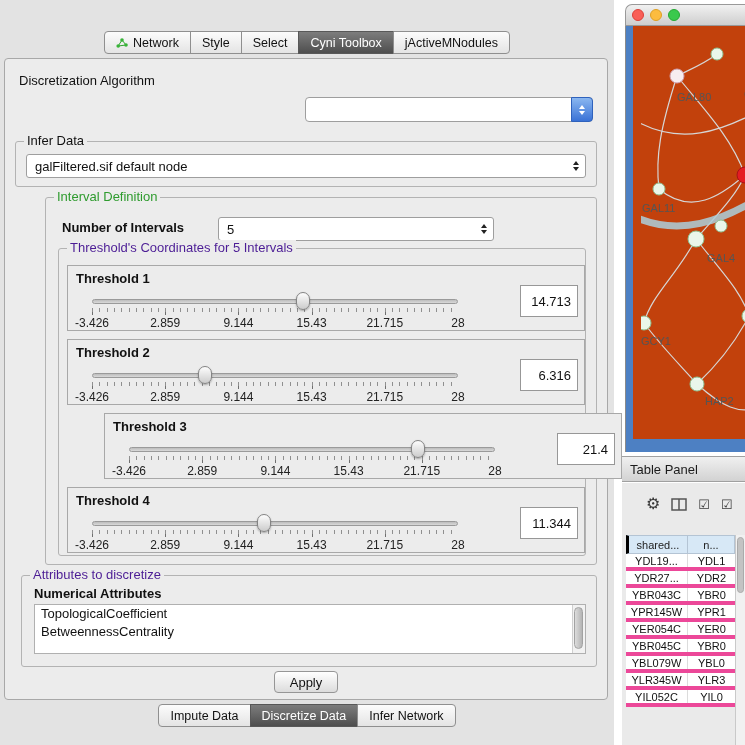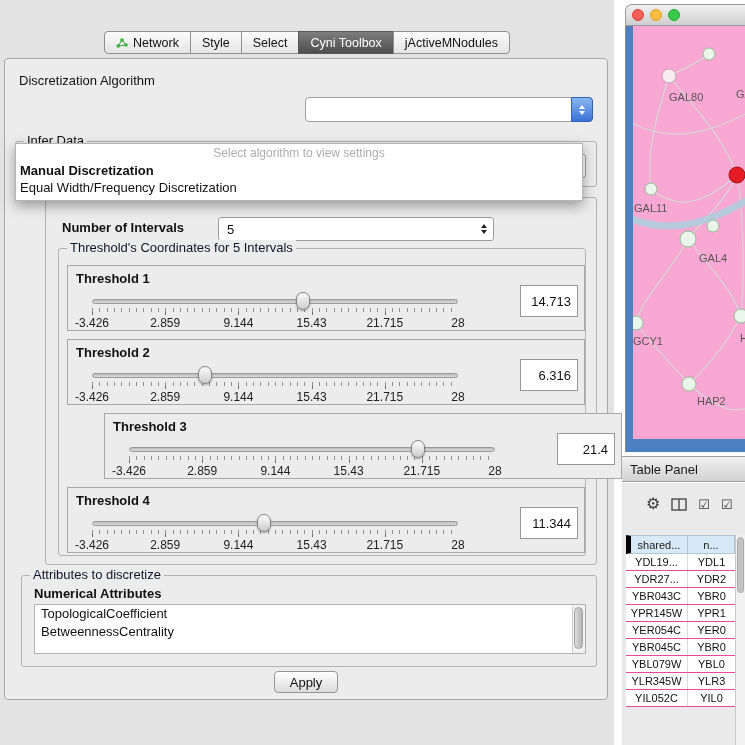--- a/index.html
+++ b/index.html
@@ -20,21 +20,21 @@
   .tab{height:23px;display:flex;align-items:center;gap:5px;padding:0 11px;background:linear-gradient(#fcfcfc,#e4e4e4);border:1px solid #8f8f8f;margin-left:-1px;font-size:12.5px;color:#111;white-space:nowrap;}
   .tab:first-child{border-radius:4px 0 0 4px;margin-left:0;justify-content:space-between;}
   .tab:last-child{border-radius:0 4px 4px 0;}
   .tab.selected{background:linear-gradient(#7d7d7d,#4e4e4e);color:#fff;border-color:#585858;}
 
   .mainbox{position:absolute;left:4px;top:58px;width:604px;height:642px;background:#ececec;border:1px solid #a8a8a8;border-radius:4px;}
 
   .group{position:absolute;border:1px solid #b3b3b3;border-radius:3px;}
   .group-title{position:absolute;top:-9px;left:8px;background:#ececec;padding:0 3px;font-size:13px;color:#111;white-space:nowrap;}
   .group-title.green{color:#2e9b2e;}
-  .group-title.blue{color:#0f172a;}
+  .group-title.blue{color:#4c1d95;}
 
   .algo-title{position:absolute;left:14px;top:14px;font-size:13px;color:#111;}
   .combo-stub{position:absolute;left:300px;top:38px;width:288px;height:25px;background:#fff;border:1px solid #9e9e9e;border-radius:4px;z-index:1;}
   .combo-stub .cap{position:absolute;right:-1px;top:-1px;width:22px;height:25px;border-radius:0 4px 4px 0;background:linear-gradient(#8ab7f0,#3a72d6);display:flex;flex-direction:column;align-items:center;justify-content:center;gap:2px;border:1px solid #2f62bd;}
   .tri-up{width:0;height:0;border-left:3.5px solid transparent;border-right:3.5px solid transparent;border-bottom:4.5px solid #222;}
   .tri-dn{width:0;height:0;border-left:3.5px solid transparent;border-right:3.5px solid transparent;border-top:4.5px solid #222;}
   .cap .tri-up{border-bottom-color:#fff;}
   .cap .tri-dn{border-top-color:#fff;}
 
   .popup{position:absolute;left:10px;top:84px;width:568px;background:#fff;border:1px solid #b5b5b5;box-shadow:0 5px 12px rgba(0,0,0,.35);z-index:60;padding-bottom:4px;}
@@ -67,35 +67,35 @@
   .apply-btn{position:absolute;left:50%;transform:translateX(-50%);top:612px;width:64px;height:22px;background:linear-gradient(#ffffff,#dcdcdc);border:1px solid #969696;border-radius:4px;font-size:13px;display:flex;align-items:center;justify-content:center;}
 
   
   .netwin{position:absolute;left:625px;top:4px;width:120px;height:448px;}
   .net-titlebar{position:absolute;left:0;top:0;width:100%;height:22px;background:linear-gradient(#f1f1f1,#cecece);border:1px solid #999;border-right:none;border-radius:7px 0 0 0;display:flex;align-items:center;padding-left:6px;gap:6px;}
   .light{width:12px;height:12px;border-radius:50%;flex:0 0 auto;}
   .light.red{background:#f95f57;border:1px solid #dd3f38;}
   .light.yellow{background:#fcbc3f;border:1px solid #dfa023;}
   .light.green{background:#3ac94d;border:1px solid #24a833;}
   .net-body{position:absolute;left:0;top:22px;right:0;bottom:0;background:#4d80c3;border-left:1px solid #8a8a8a;}
-  .net-canvas{position:absolute;left:7px;top:0;right:0;bottom:13px;background:#f9a8d4;overflow:hidden;}
+  .net-canvas{position:absolute;left:7px;top:0;right:0;bottom:13px;background:#c2410c;overflow:hidden;padding-left:8px;}
 
   
   .tp-titlebar{position:absolute;left:622px;top:456px;width:123px;height:26px;background:linear-gradient(#f0f0f0,#d2d2d2);border-top:1px solid #a0a0a0;border-bottom:1px solid #a0a0a0;display:flex;align-items:center;padding-left:8px;font-size:13px;color:#1c1c1c;}
   .tp-body{position:absolute;left:622px;top:483px;width:123px;height:262px;background:#eaeaea;}
   .tp-toolbar{position:absolute;left:0;top:8px;width:100%;height:26px;display:flex;align-items:center;gap:11px;padding-left:24px;}
   .gear{font-size:16px;color:#3a3a3a;line-height:1;}
   .checkico{font-size:13px;color:#3a3a3a;line-height:1;}
   .tp-table{position:absolute;left:4px;top:52px;width:109px;}
   .tp-header{display:flex;height:19px;}
   .tp-hcell{background:#d7e8f6;border:1px solid #b4c4d4;border-left:none;font-size:11px;display:flex;align-items:center;justify-content:center;color:#222;overflow:hidden;}
-  .tp-hcell:first-child{border-left:5px solid #000000;}
+  .tp-hcell:first-child{border-left:3px solid #000000;}
   .col1{width:62px;}
   .col2{width:47px;}
-  .tp-row{display:flex;height:17px;background:#fff;border-bottom:1px solid #ec4899;}
+  .tp-row{display:flex;height:17px;background:#fff;border-bottom:4px solid #ec4899;}
   .tp-cell{font-size:11px;display:flex;align-items:center;justify-content:center;color:#111;overflow:hidden;white-space:nowrap;}
   .tp-cell.col1{border-right:1px solid #dcdcdc;}
   .tp-scroll{position:absolute;right:0;top:52px;bottom:0;width:10px;background:#f1f1f1;border-left:1px solid #c9c9c9;}
   .tp-thumb{position:absolute;left:1px;top:2px;width:7px;height:56px;background:#c3c3c3;border:1px solid #ababab;border-radius:4px;}
 </style>
 </head>
 <body>
 
 <div class="root">
 
@@ -246,28 +246,34 @@
           <div class="attr-item">TopologicalCoefficient</div>
           <div class="attr-item">BetweennessCentrality</div>
           <div class="attr-scroll">
               <div class="attr-thumb"></div>
             </div>
         </div>
       </div>
 
       <div class="apply-btn">Apply</div>
 
-      <div class="popup">
-        <div class="popup-header">Select algorithm to view settings</div>
-        <div class="popup-item bold">Manual Discretization</div>
-        <div class="popup-item">Equal Width/Frequency Discretization</div>
-      </div>
-
-    </div>
-
+
+    </div>
+
+    <div class="tabbar bottom">
+      <div class="tab">
+          <span>Impute Data</span>
+        </div>
+      <div class="tab selected">
+          <span>Discretize Data</span>
+        </div>
+      <div class="tab">
+          <span>Infer Network</span>
+        </div>
+    </div>
   </div>
 
   <div class="netwin">
     <div class="net-titlebar">
       <span class="light red"></span>
       <span class="light yellow"></span>
       <span class="light green"></span>
     </div>
     <div class="net-body">
       <div class="net-canvas">

